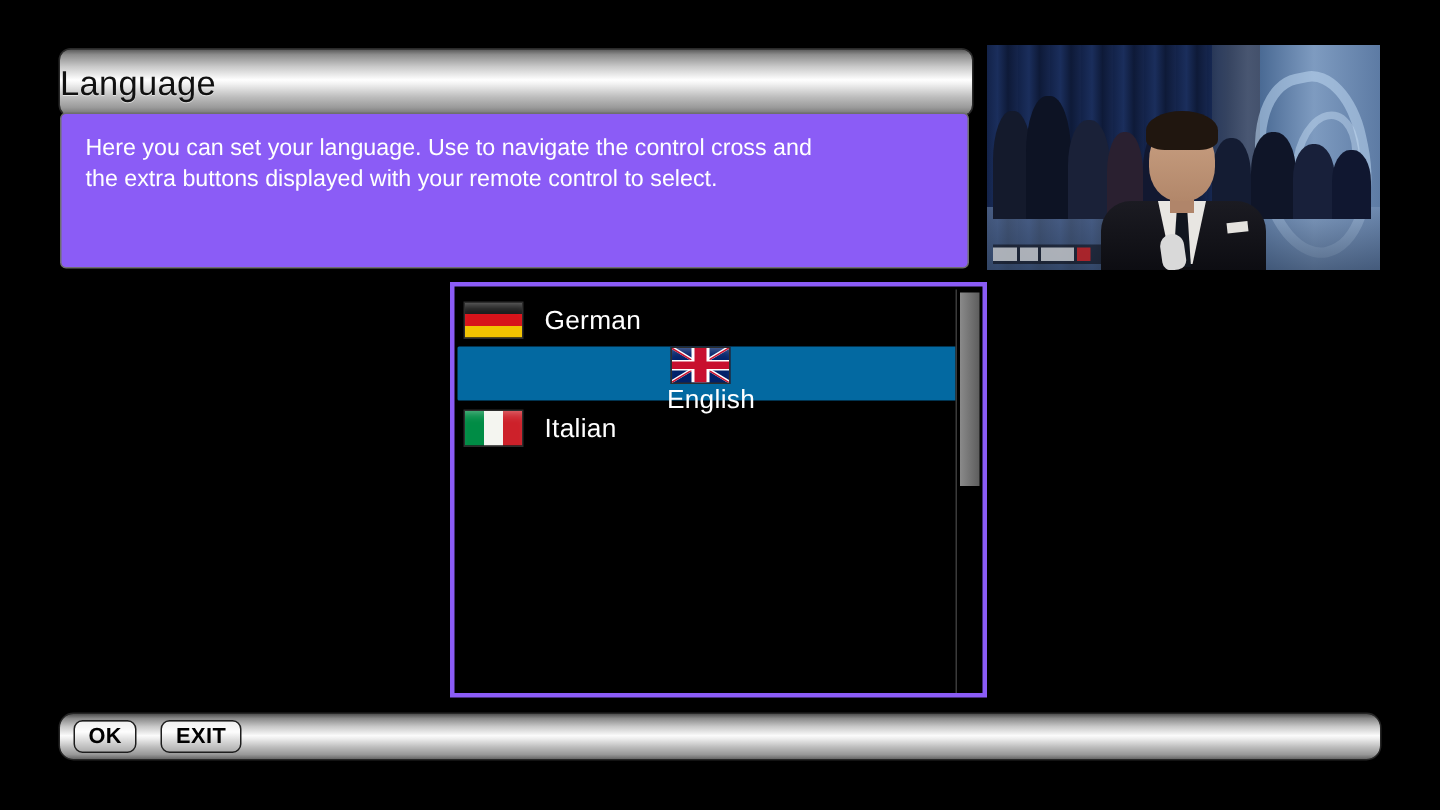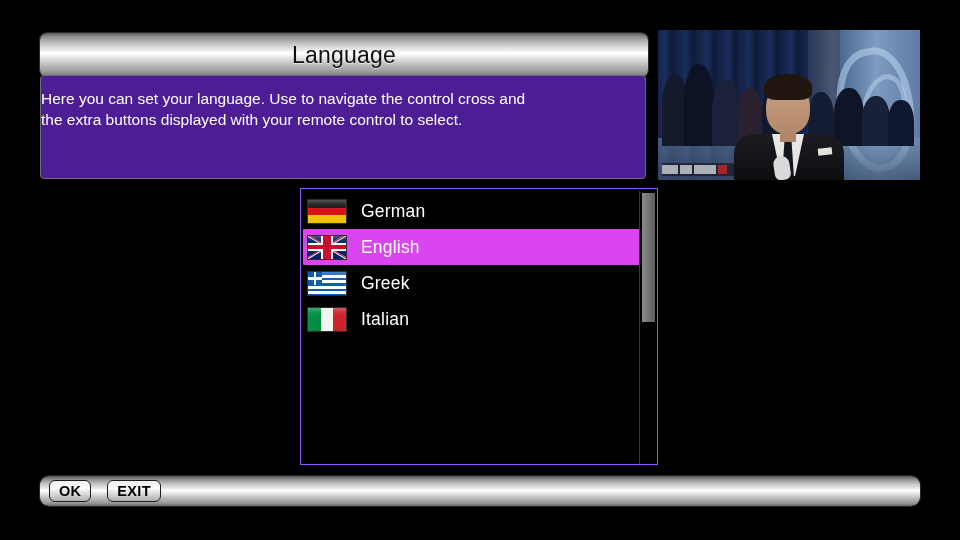--- a/index.html
+++ b/index.html
@@ -11,32 +11,32 @@
   #screen{position:absolute;inset:0;background:#000;}
 
   
   #title-bar{
     position:absolute;left:40px;top:33px;width:608px;height:44px;
     border-radius:7px;
     background:linear-gradient(to bottom,
        #5a5a5a 0%, #8d8d8d 8%, #c9c9c9 26%, #ffffff 46%,
        #f2f2f2 52%, #bdbdbd 72%, #9a9a9a 88%, #6d6d6d 100%);
     box-shadow:0 0 0 1px #2a2a2a;
-    display:flex;align-items:center;justify-content:center;
+    display:flex;align-items:center;justify-content:flex-start;
   }
   #title-text{
     font-size:23px;color:#111;letter-spacing:.2px;
     text-shadow:0 1px 0 rgba(255,255,255,.55);
   }
 
   
   #desc-box{
     position:absolute;left:40px;top:75px;width:606px;height:104px;
-    border:1px solid #6e6e6e;border-radius:4px;background:#4c1d95;
-    box-sizing:border-box;padding:12px 14px 0 0;
+    border:1px solid #6e6e6e;border-radius:4px;background:#8b5cf6;
+    box-sizing:border-box;padding:12px 14px 0 16px;
   }
   #desc-text{
     color:#fff;font-size:15.5px;line-height:21px;
     white-space:pre-line;
   }
 
   
   #video-panel{
     position:absolute;left:658px;top:30px;width:262px;height:150px;
     overflow:hidden;background:#0a0f1e;
@@ -85,28 +85,28 @@
       transform:rotate(-6deg);}
   #v-logo{left:4px;bottom:4px;width:72px;height:13px;
       background:rgba(10,10,14,.55);display:flex;align-items:center;}
   .lg{height:9px;margin-right:2px;background:#cfd3d8;opacity:.8;}
   #lg1{width:16px;}#lg2{width:12px;}#lg3{width:22px;}
   #lg4{width:9px;background:#b7252a;opacity:.9;}
 
   
   #list-panel{
     position:absolute;left:300px;top:188px;width:358px;height:277px;
-    border:1px solid #8b5cf6;background:#000;box-sizing:border-box;
+    border:3px solid #8b5cf6;background:#000;box-sizing:border-box;
     padding:4px 0 0 0;overflow:hidden;
   }
   .list-row{
     position:relative;height:36px;display:flex;align-items:center;
     margin:0 16px 0 2px;padding-left:4px;box-sizing:border-box;
   }
-  .list-row.selected{background:#d946ef;border-radius:1px;}
+  .list-row.selected{background:#0369a1;border-radius:1px;flex-direction:column;}
   .flag{
     width:40px;height:25px;margin-right:14px;flex:0 0 auto;
     border:1px solid #2d2d2d;box-sizing:border-box;position:relative;overflow:hidden;
     box-shadow:inset 0 6px 8px -6px rgba(255,255,255,.5);
   }
   .lbl{font-size:17.5px;color:#fff;letter-spacing:.2px;}
   .list-row.selected .lbl{color:#fff;}
 
   
   .f-de{background:linear-gradient(to bottom,#1a1a1a 0 33.3%,#d7131a 33.3% 66.6%,#f2c300 66.6% 100%);}
@@ -214,24 +214,20 @@
           <i class="gb-d4"></i>
         <i class="gb-h"></i>
           <i class="gb-v"></i>
           <i class="gb-h2"></i>
           <i class="gb-v2"></i>
       </span>
       <span class="lbl">English</span>
     </div>
 
 
-    <div class="list-row">
-      <span class="flag f-gr"></span>
-      <span class="lbl">Greek</span>
-    </div>
 
     <div class="list-row">
       <span class="flag f-it"></span>
       <span class="lbl">Italian</span>
     </div>
 
 
 
     <div id="scroll-track">
       <div id="scroll-thumb" style="height: 129px; top: 2px;"></div>

